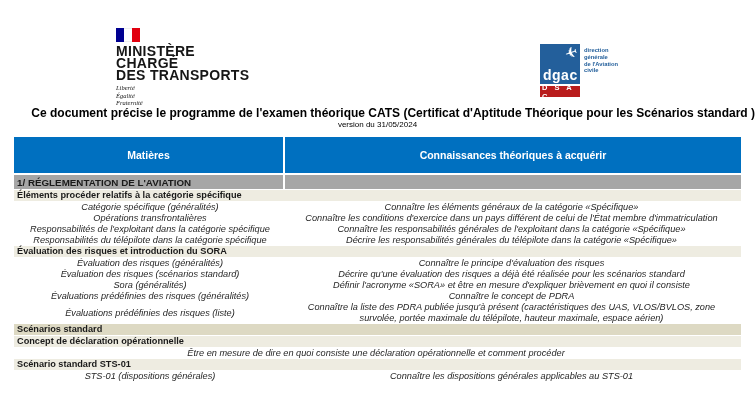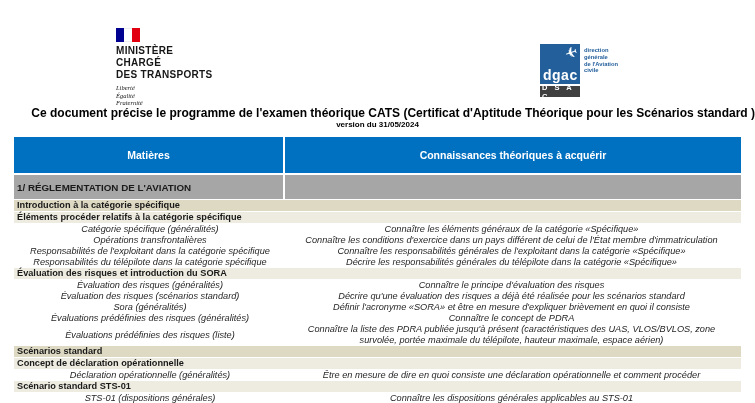--- a/index.html
+++ b/index.html
@@ -8,42 +8,42 @@
     font-family:"Liberation Sans",sans-serif;color:#1a1a1a;position:relative;
   }
   
   .logo-zone{position:relative;height:106px;}
   .ministry{position:absolute;left:116px;top:28px;}
   .flag{display:flex;width:24px;height:14px;margin-bottom:3px;}
   .flag span{flex:1;}
   .flag .b{background:#000091;}
   .flag .w{background:#ffffff;border-top:1px solid #eee;border-bottom:1px solid #eee;}
   .flag .r{background:#E1000F;}
-  .ministry-name{font-weight:bold;font-size:10px;line-height:12px;letter-spacing:.3px;color:#161616;}
+  .ministry-name{font-weight:bold;font-size:14px;line-height:12px;letter-spacing:.3px;color:#161616;}
   .motto{margin-top:3px;font-family:"Liberation Serif",serif;font-style:italic;font-size:6.5px;line-height:7.5px;color:#161616;}
   .dgac{position:absolute;left:540px;top:44px;display:flex;}
   .dgac-left{display:flex;flex-direction:column;}
   .dgac-box{width:40px;height:40px;background:#235F9B;position:relative;}
   .dgac-box .plane{position:absolute;top:0px;right:2px;color:#ffffff;font-size:15px;transform:scaleX(-1) rotate(18deg);}
   .dgac-box .dgac-word{position:absolute;left:3px;bottom:1px;color:#ffffff;font-weight:bold;font-size:14px;letter-spacing:.5px;}
-  .dsac-bar{width:40px;height:11px;background:#404040;margin-top:2px;color:#fff;
+  .dsac-bar{width:40px;height:11px;background:#b91c1c;margin-top:2px;color:#fff;
     font-size:7.5px;font-weight:bold;letter-spacing:2.5px;display:flex;align-items:center;justify-content:center;padding-left:2px;box-sizing:border-box;}
   .dgac-org{margin-left:4px;color:#235F9B;font-size:5.8px;font-weight:bold;line-height:6.8px;padding-top:3px;}
   
   .doc-title{text-align:right;font-weight:bold;font-size:12px;line-height:14px;color:#000;}
-  .doc-version{text-align:center;font-weight:bold;font-size:8px;line-height:10px;color:#000;margin-bottom:7px;}
+  .doc-version{text-align:center;font-weight:normal;font-size:8px;line-height:10px;color:#000;margin-bottom:7px;}
   
   .exam-table{margin-left:14px;width:727px;}
   .row{display:flex;border-radius:8px;}
   .cell-left{width:271px;border-right:2px solid #ffffff;box-sizing:border-box;}
   .cell-right{flex:1;}
   .hdr{height:36px;margin-bottom:2px;}
   .hdr .cell{background:#0070C0;color:#ffffff;font-weight:bold;font-size:10.5px;
     display:flex;align-items:center;justify-content:center;}
-  .section-gray{height:24px;margin-bottom:1px;}
+  .section-gray{height:14px;margin-bottom:1px;}
   .section-gray .cell{background:#A6A6A6;font-weight:bold;font-size:9.8px;display:flex;align-items:center;}
   .section-gray .cell-left{padding-left:3px;}
   .band-dark,.band-light{height:11px;line-height:11px;margin-bottom:1px;}
   .band-dark .band-cell{background:#DDD9C3;}
   .band-light .band-cell{background:#EEECE1;}
   .band-cell{flex:1;font-weight:bold;font-size:9.2px;padding-left:3px;}
   .item{min-height:11px;align-items:center;text-align:center;}
   .item .cell{font-style:italic;font-size:9.2px;line-height:11px;color:#262626;}
   .item .cell-left{padding-left:3px;}
   .item .cell-right{padding-left:7px;padding-right:10px;}
@@ -93,23 +93,20 @@
 <div class="exam-table">
   <div class="row hdr">
     <div class="cell cell-left">Matières</div>
     <div class="cell cell-right">Connaissances théoriques à acquérir</div>
   </div>
   <div>
       <div class="row section-gray">
         <div class="cell cell-left">1/ RÉGLEMENTATION DE L'AVIATION</div>
         <div class="cell cell-right"></div>
       </div>
-      <div class="row band-dark">
-        <div class="band-cell">Introduction à la catégorie spécifique</div>
-      </div>
       <div class="row band-light">
         <div class="band-cell">Éléments procéder relatifs à la catégorie spécifique</div>
       </div>
       <div class="row item">
         <div class="cell cell-left">Catégorie spécifique (généralités)</div>
         <div class="cell cell-right">Connaître les éléments généraux de la catégorie «Spécifique»</div>
       </div>
       <div class="row item">
         <div class="cell cell-left">Opérations transfrontalières</div>
         <div class="cell cell-right">Connaître les conditions d'exercice dans un pays différent de celui de l'État membre d'immatriculation</div>
@@ -145,21 +142,20 @@
         <div class="cell cell-left">Évaluations prédéfinies des risques (liste)</div>
         <div class="cell cell-right">Connaître la liste des PDRA publiée jusqu'à présent (caractéristiques des UAS, VLOS/BVLOS, zone survolée, portée maximale du télépilote, hauteur maximale, espace aérien)</div>
       </div>
       <div class="row band-dark">
         <div class="band-cell">Scénarios standard</div>
       </div>
       <div class="row band-light">
         <div class="band-cell">Concept de déclaration opérationnelle</div>
       </div>
       <div class="row item">
-        <div class="cell cell-left">Déclaration opérationnelle (généralités)</div>
         <div class="cell cell-right">Être en mesure de dire en quoi consiste une déclaration opérationnelle et comment procéder</div>
       </div>
       <div class="row band-light">
         <div class="band-cell">Scénario standard STS-01</div>
       </div>
       <div class="row item">
         <div class="cell cell-left">STS-01 (dispositions générales)</div>
         <div class="cell cell-right">Connaître les dispositions générales applicables au STS-01</div>
       </div>
     </div>

